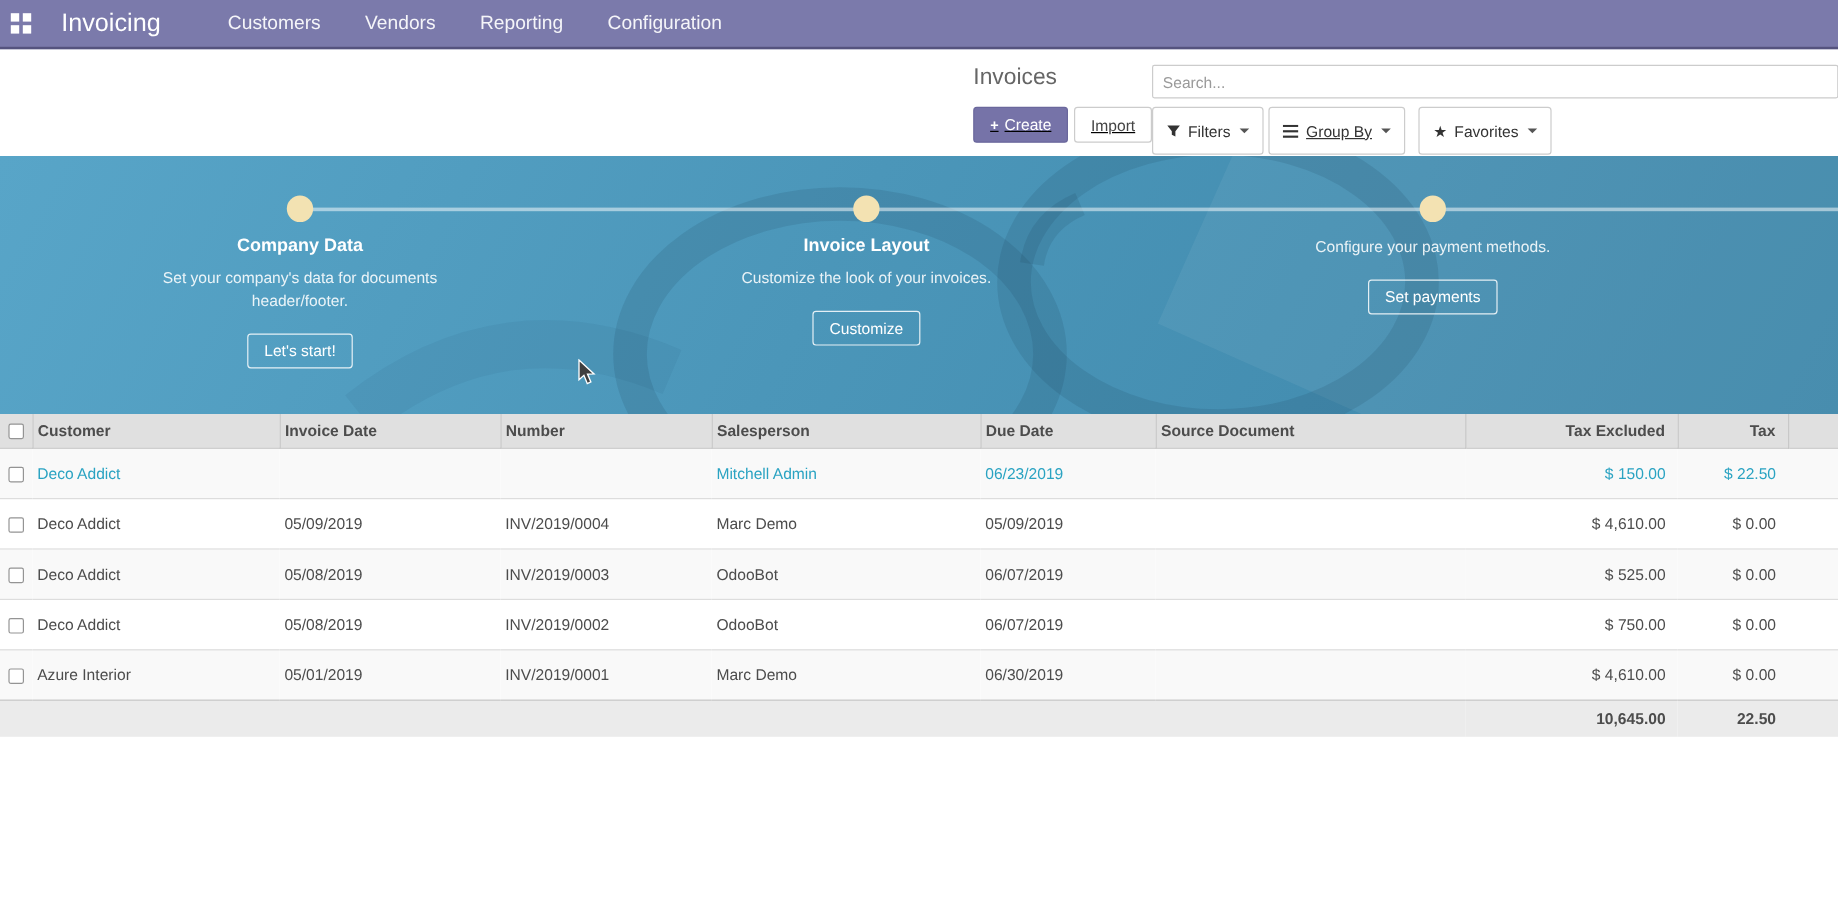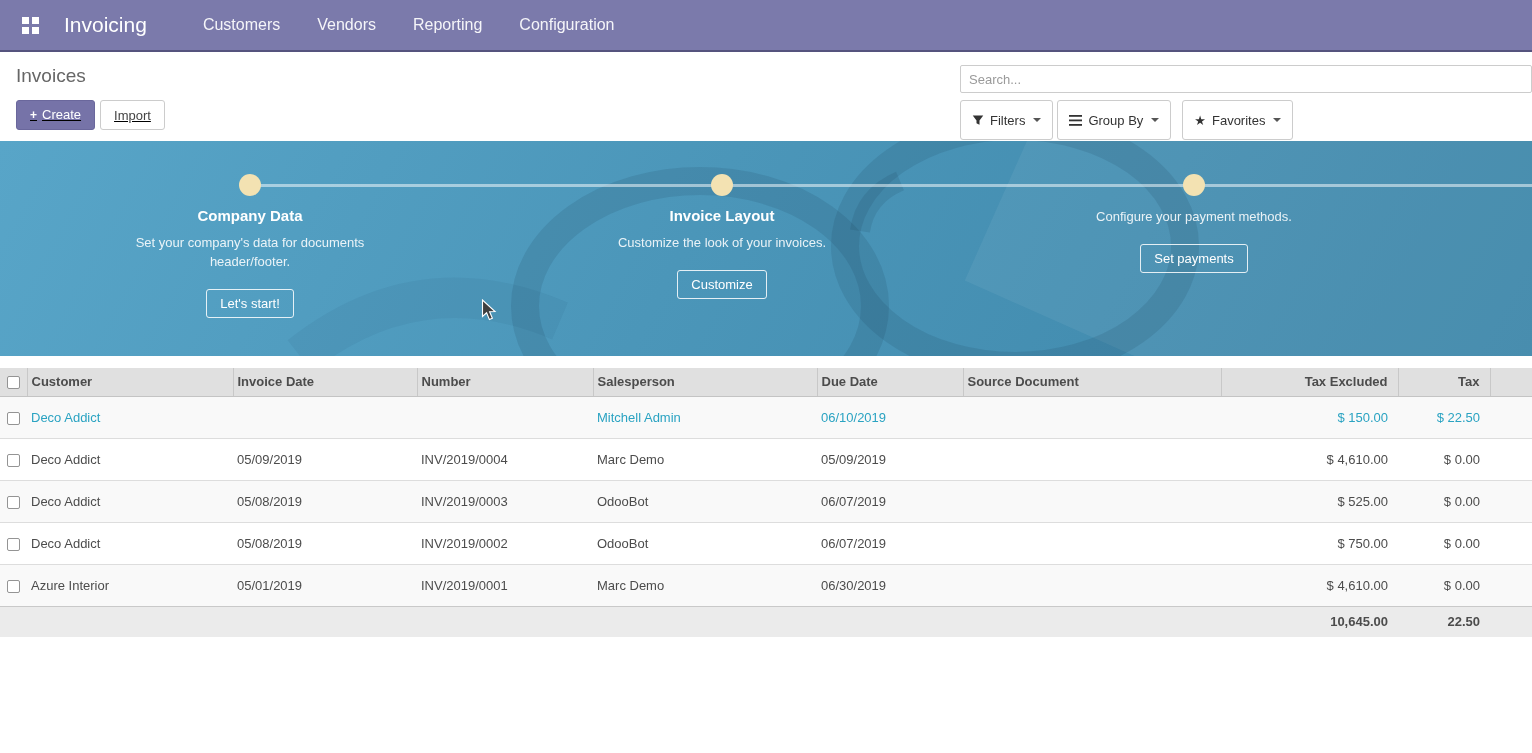--- a/index.html
+++ b/index.html
@@ -13,64 +13,64 @@
     --link-teal:#2aa3c2;
     --header-bg:#e0e0e0;
     --footer-bg:#ebebeb;
     --text-dark:#4c4c4c;
   }
   *{box-sizing:border-box;}
   body{margin:0;font-family:"Liberation Sans",sans-serif;background:#fff;}
   .screen{position:relative;width:1532px;height:753px;background:#fff;overflow:hidden;}
 
   
-  .navbar{height:52px;background:var(--navbar-bg);border-bottom:2px solid var(--navbar-border);
-          display:flex;align-items:center;padding-left:22px;}
+  .navbar{height:41px;background:var(--navbar-bg);border-bottom:2px solid var(--navbar-border);
+          display:flex;align-items:center;padding-left:9px;}
   .apps-icon{display:grid;grid-template-columns:7px 7px;grid-gap:3px;cursor:pointer;margin-right:25px;}
   .apps-icon span{width:7px;height:7px;background:#fff;display:block;}
   .app-title{color:#fff;font-size:21px;margin-right:56px;}
   .nav-menu{display:flex;gap:37px;}
   .nav-menu a{color:rgba(255,255,255,0.92);font-size:16px;text-decoration:none;cursor:pointer;}
 
   
-  .control-panel{display:flex;justify-content:space-between;padding:13px 0 0 16px;height:89px;}
+  .control-panel{display:flex;justify-content:flex-end;padding:13px 0 0 16px;height:89px;}
   .page-title{font-size:19px;font-weight:400;color:#666;margin:0 0 13px 0;}
   .cp-buttons{display:flex;gap:5px;text-decoration:underline;}
   .btn{font-size:13px;padding:5px 13px;border-radius:3px;cursor:pointer;line-height:17px;}
   .btn-primary{background:var(--primary-button-bg);border:1px solid var(--primary-button-border);color:#fff;}
   .btn-primary .plus-icon{font-weight:bold;margin-right:5px;font-size:12px;}
   .btn-default{background:#fff;border:1px solid #ccc;color:#444;}
   .cp-right{width:572px;display:flex;flex-direction:column;}
   .search-input{height:28px;border:1px solid #ccc;border-radius:2px;padding:4px 8px;font-size:13px;
                 color:#15803d;width:100%;outline:none;font-family:"Liberation Sans",sans-serif;}
   .search-input::placeholder{color:#9a9a9a;}
   .search-controls{display:flex;margin-top:7px;}
   .dd-btn{display:inline-flex;align-items:center;gap:6px;background:#fff;border:1px solid #ccc;
           border-radius:3px;color:#333;font-size:13px;padding:19px 11px;cursor:pointer;height:24px;}
   .dd-btn svg{display:block;}
   .caret{display:inline-block;width:0;height:0;border-left:4px solid transparent;
          border-right:4px solid transparent;border-top:4px solid #555;margin-left:2px;}
-  .dd-filters{margin-right:4px;} .dd-groupby{margin-right:11px;}
+  .dd-filters{margin-right:4px;} .dd-groupby{margin-right:11px;text-decoration:underline;}
   .star-glyph{font-size:13px;line-height:13px;}
 
   
   .banner{position:relative;height:215px;
           background:linear-gradient(118deg,var(--banner-grad-start) 0%,#4b96b9 45%,var(--banner-grad-end) 100%);
           overflow:hidden;}
   .banner-decor{position:absolute;left:0;top:0;width:100%;height:100%;pointer-events:none;}
   .progress-line{position:absolute;left:250px;right:0;top:43px;height:3px;background:rgba(255,255,255,0.5);}
   .step-dot{position:absolute;top:33px;width:22px;height:22px;border-radius:50%;background:var(--step-dot);}
   .step{position:absolute;top:66px;width:320px;text-align:center;color:#fff;}
   .step-title{font-size:15px;font-weight:bold;margin-bottom:9px;}
   .step-desc{font-size:13px;line-height:19px;color:rgba(255,255,255,0.88);margin:0 auto 18px;max-width:230px;}
   .step-btn{background:transparent;border:1px solid rgba(255,255,255,0.85);color:#fff;border-radius:3px;
             font-size:13px;padding:6px 13px;cursor:pointer;font-family:"Liberation Sans",sans-serif;}
 
   
-  table.invoice-list{width:1532px;border-collapse:collapse;table-layout:fixed;font-size:13px;color:var(--text-dark);margin-top:12px;}
+  table.invoice-list{width:1532px;border-collapse:collapse;table-layout:fixed;font-size:13px;color:var(--text-dark);}
   thead th{background:var(--header-bg);height:28px;font-weight:bold;text-align:left;
            padding:0 4px;border-right:1px solid #c8c8c8;border-bottom:1px solid #c4c4c4;cursor:pointer;}
   thead th.trail{border-right:none;cursor:default;}
   tbody td{height:33px;padding:13px 4px;border-top:1px solid #ddd;overflow:hidden;white-space:nowrap;}
   tbody tr{cursor:pointer;background:#fff;}
   tbody tr:nth-child(odd){background:#f9f9f9;}
   .num{text-align:right;padding-right:10px !important;}
   .cb-cell{text-align:center;padding:0 !important;}
   .checkbox{display:inline-block;width:13px;height:13px;border:1px solid #949494;border-radius:2px;
             background:#fff;vertical-align:middle;cursor:pointer;}
@@ -195,21 +195,21 @@
         <th class="trail"></th>
       </tr>
     </thead>
     <tbody>
         <tr class="row-draft">
       <td class="cb-cell"><span class="checkbox"></span></td>
       <td>Deco Addict</td>
       <td></td>
       <td></td>
       <td>Mitchell Admin</td>
-      <td>06/10/2019</td>
+      <td>06/23/2019</td>
       <td></td>
       <td class="num">$ 150.00</td>
       <td class="num">$ 22.50</td>
       <td></td>
     </tr>
         <tr>
       <td class="cb-cell"><span class="checkbox"></span></td>
       <td>Deco Addict</td>
       <td>05/09/2019</td>
       <td>INV/2019/0004</td>

